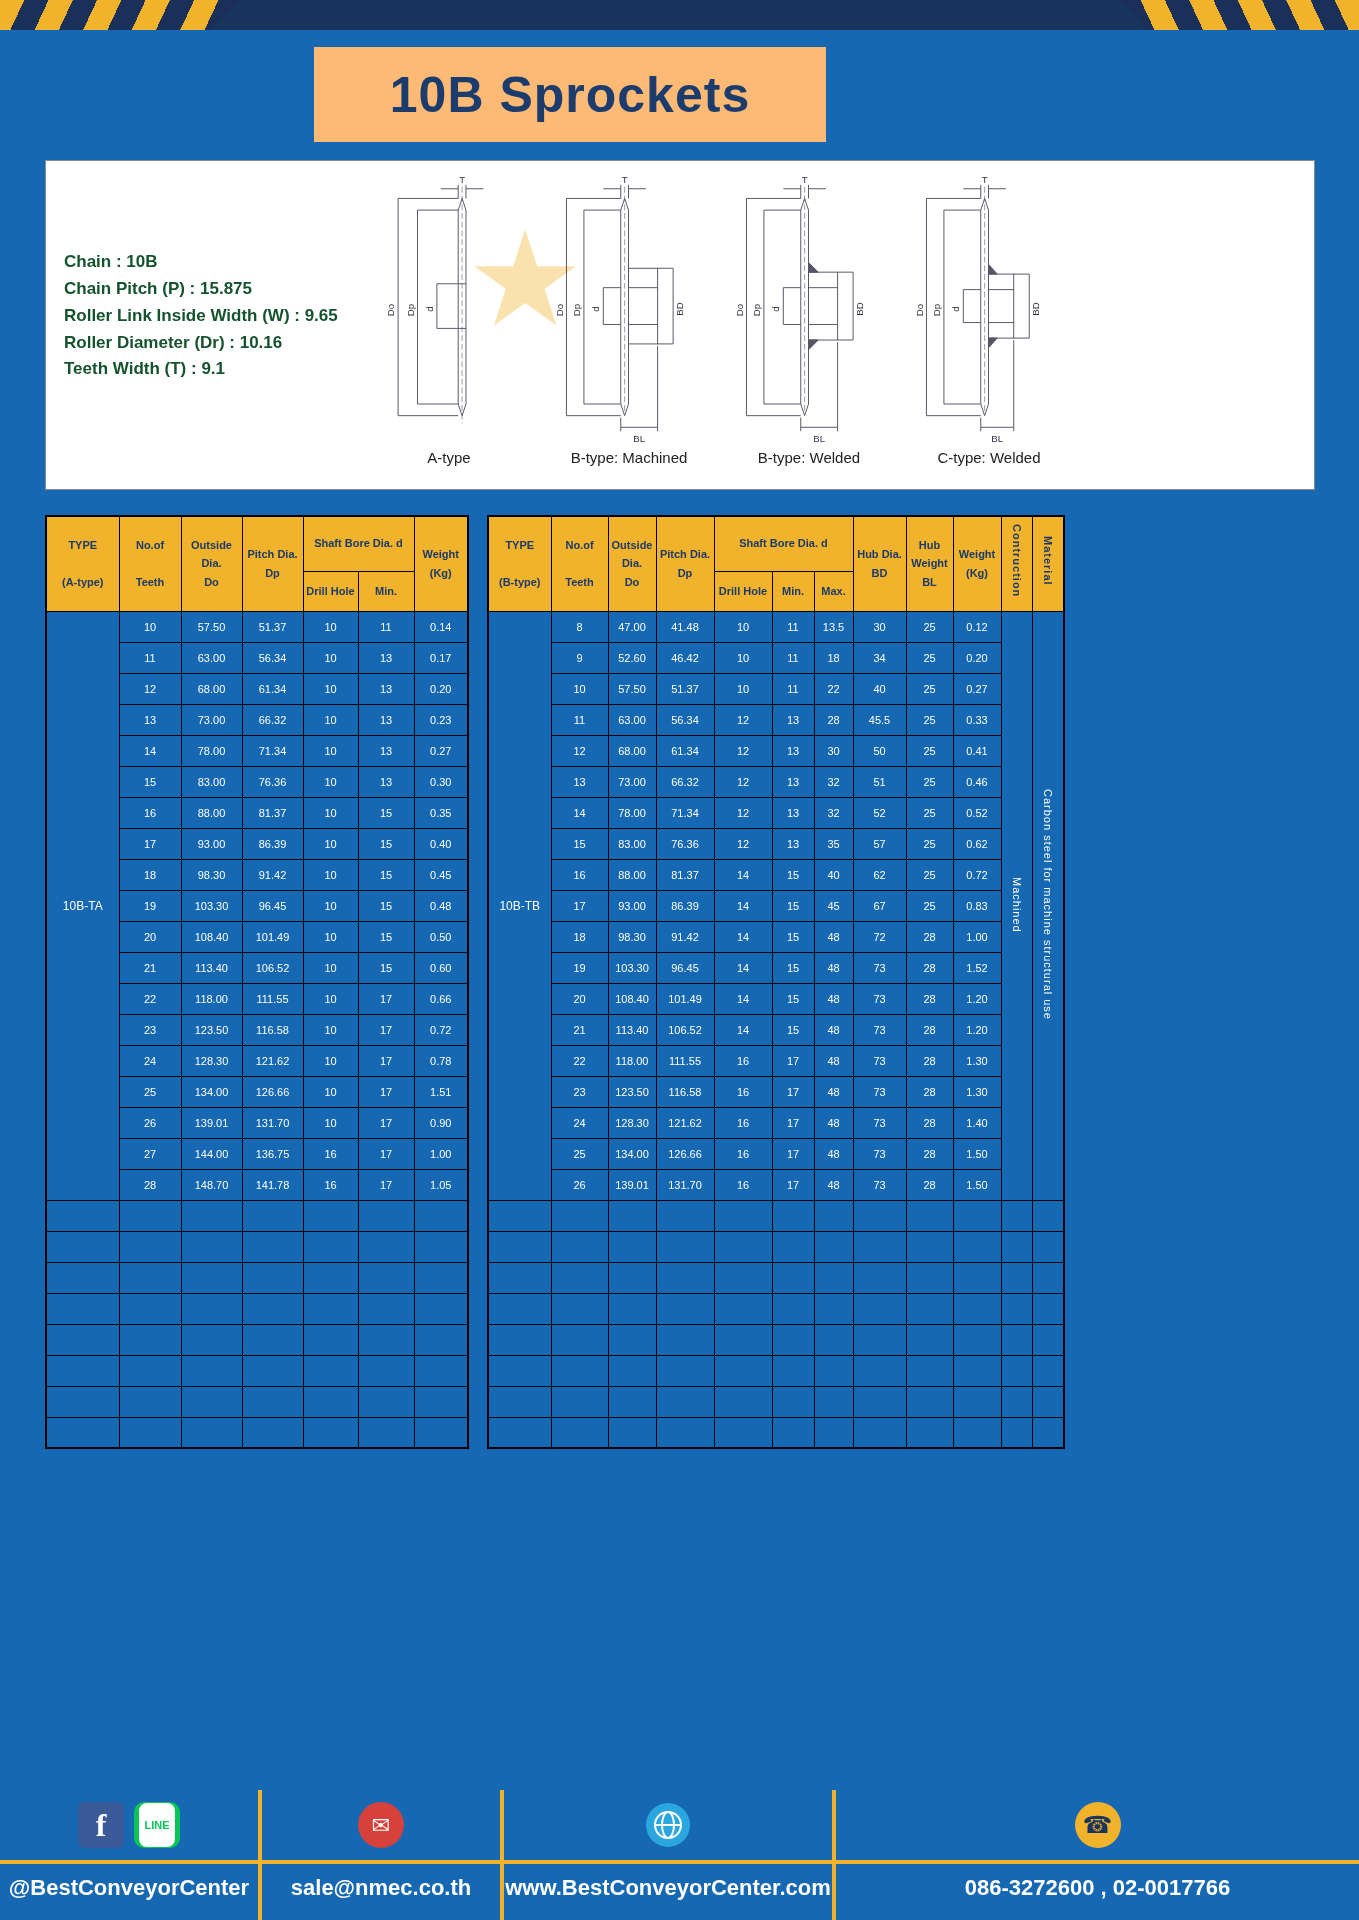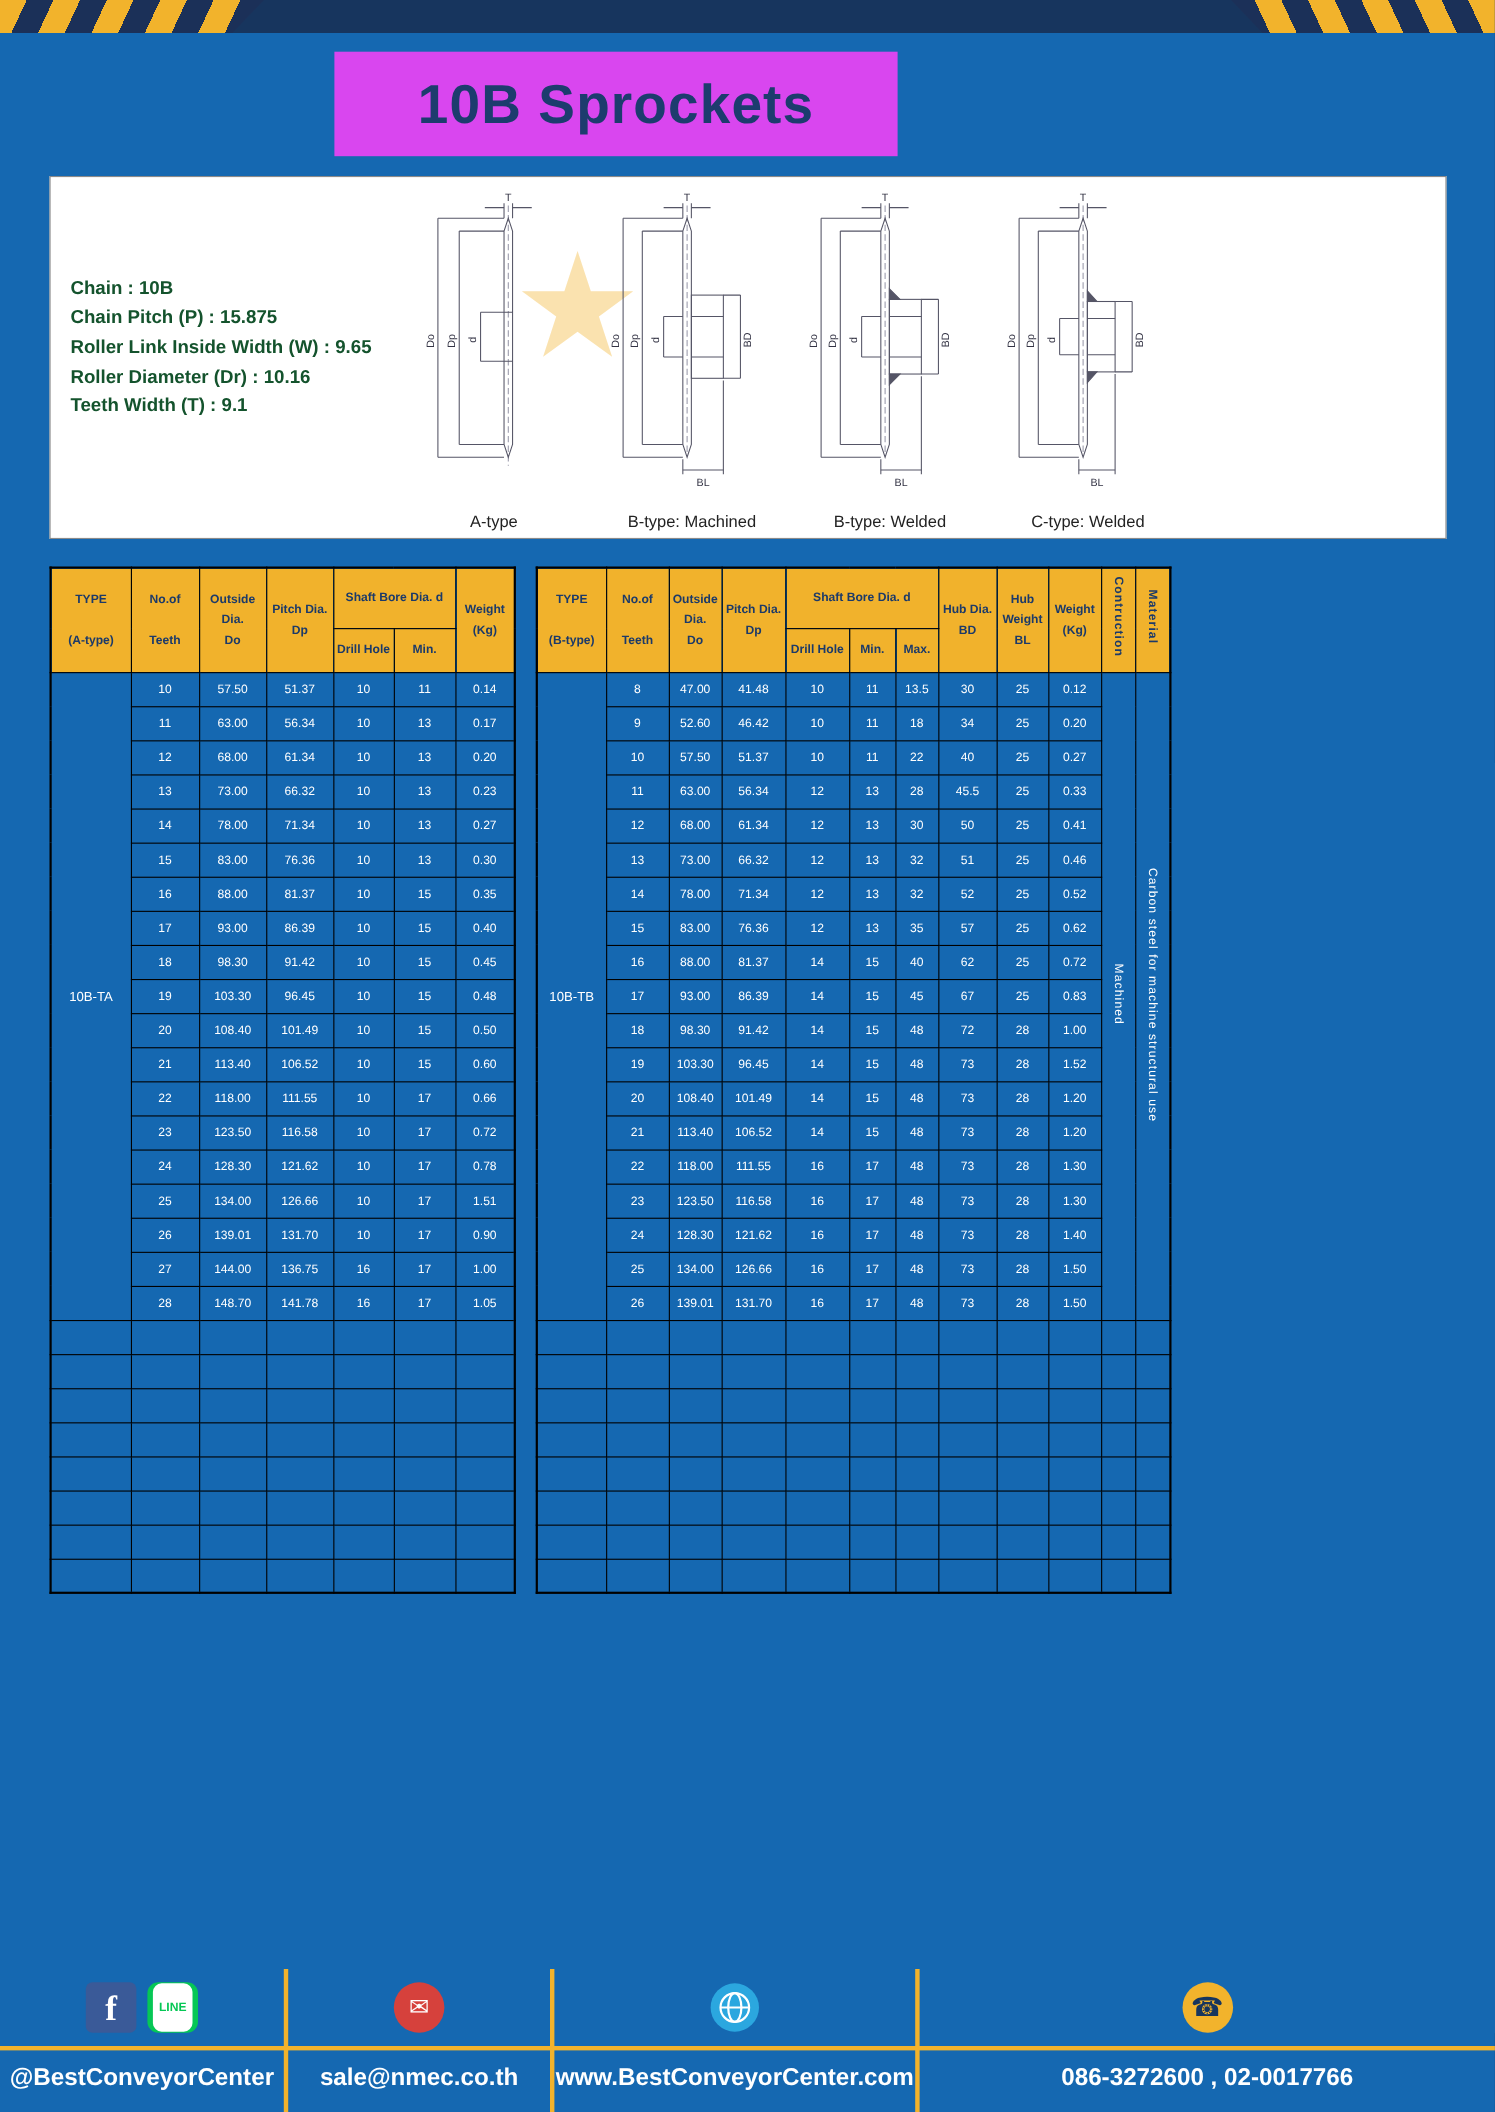--- a/index.html
+++ b/index.html
@@ -8,35 +8,35 @@
   .page { position:relative; width:1359px; height:1920px; background:#1568b1; overflow:hidden; }
 
   
   .topbar { position:absolute; top:0; left:0; width:100%; height:30px; background:#17355e; }
   .hazard { position:absolute; top:0; height:30px; width:240px;
     background:repeating-linear-gradient(115deg,#f2b32c 0 22px,#1b3058 22px 44px); }
   .hazard.left  { left:0;  clip-path:polygon(0 0,100% 0,88% 100%,0 100%); }
   .hazard.right { right:0; transform:scaleX(-1); clip-path:polygon(0 0,100% 0,88% 100%,0 100%); }
 
   
-  .title-box { position:absolute; left:304px; top:47px; width:512px; height:95px;
-    background:#d946ef; display:flex; align-items:center; justify-content:center; }
+  .title-box { position:absolute; left:314px; top:47px; width:512px; height:95px;
+    background:#fdba74; display:flex; align-items:center; justify-content:center; }
   .title-box h1 { color:#1d3c6e; font-size:50px; font-weight:bold; letter-spacing:1px; }
 
   
   .panel { position:absolute; left:45px; top:160px; width:1270px; height:330px;
     background:#ffffff; border:1px solid #8a8a8a; }
   .specs { position:absolute; left:18px; top:88px; z-index:2;
     color:#14532d; font-weight:bold; font-size:17px; line-height:1.58; }
   .watermark { position:absolute; left:420px; top:52px; z-index:0;
     display:flex; align-items:center; gap:14px; color:rgba(242,178,44,0.38); }
   .wm-star { font-size:132px; line-height:1; font-family:"DejaVu Sans",sans-serif; }
   .wm-lines { font-size:54px; font-weight:bold; letter-spacing:16px; line-height:1.12; }
   .diag { position:absolute; top:12px; width:170px; text-align:center; z-index:1; }
-  .diag figcaption { font-size:15px; color:#222; margin-top:16px; }
+  .diag figcaption { font-size:15px; color:#222; margin-top:0; }
 
   
   .tables { position:absolute; top:515px; left:45px; width:1270px; height:932px; }
   .spec-table { position:absolute; top:0; border-collapse:collapse; table-layout:fixed;
     border:2px solid #000; }
   #tableA { left:0;   width:422px; }
   #tableB { left:442px; width:576px; }
   .spec-table th, .spec-table td { border:1px solid #000; text-align:center;
     vertical-align:middle; padding:0 2px; overflow:hidden; }
   .spec-table thead tr:nth-child(1) { height:55px; }

